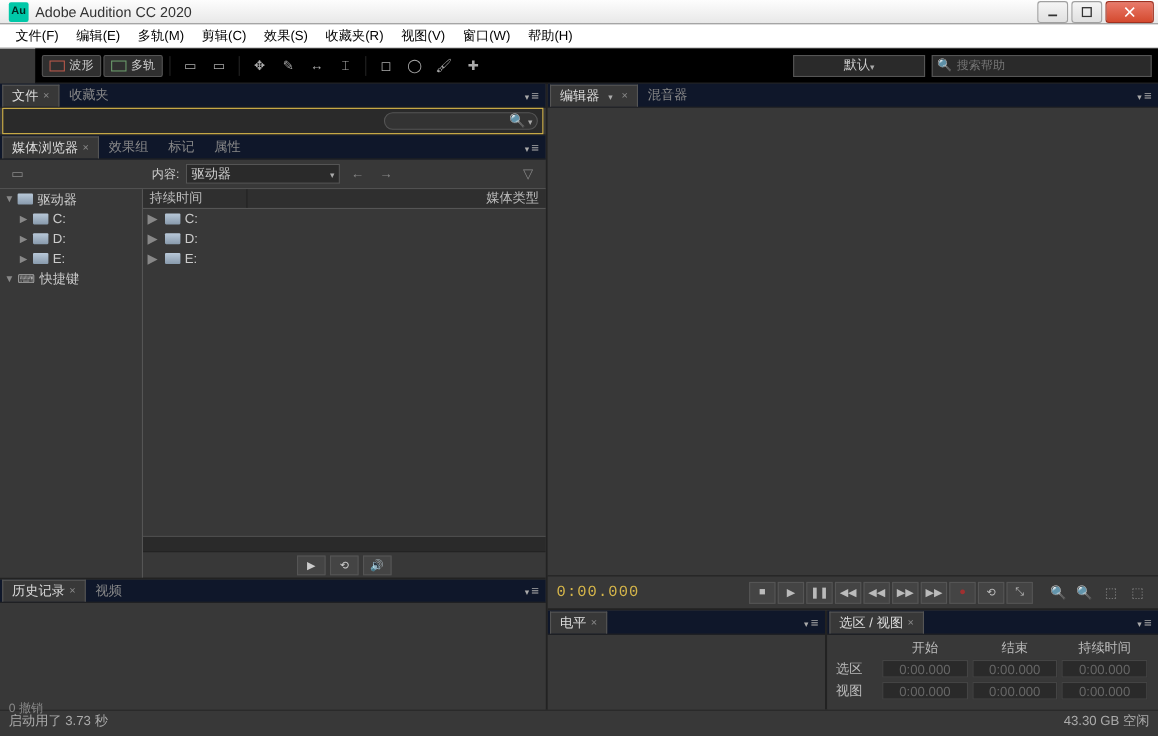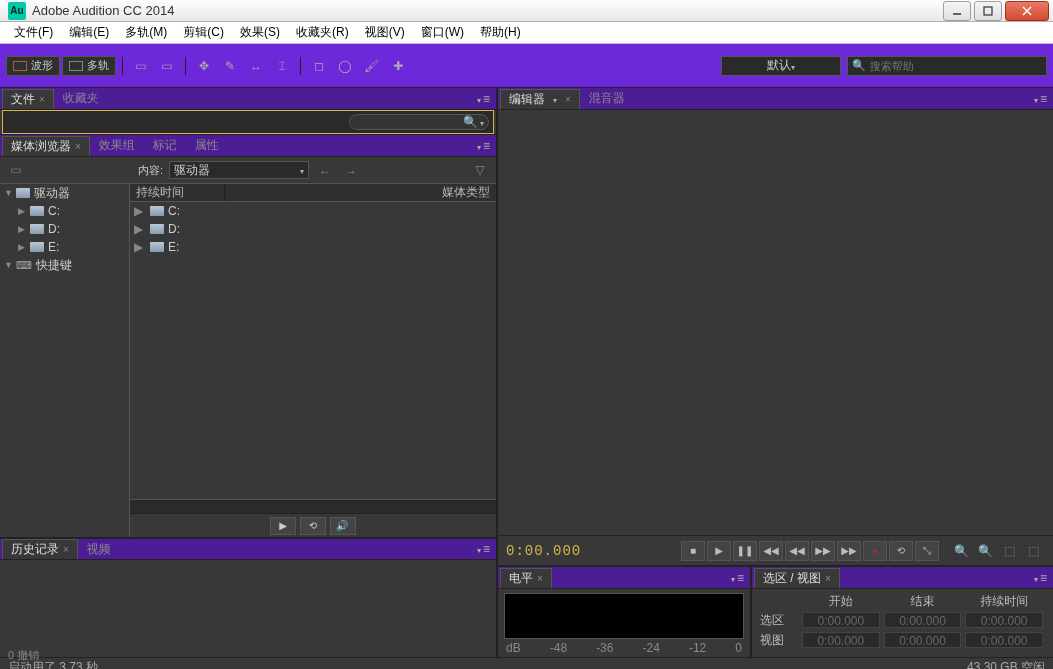--- a/index.html
+++ b/index.html
@@ -12,41 +12,41 @@
 .win-btns { display: flex; gap: 3px; }
 .win-btn { width: 28px; height: 20px; border: 1px solid #a0a0a0; border-radius: 3px; background: linear-gradient(#f5f5f5,#e0e0e0); display: flex; align-items: center; justify-content: center; cursor: pointer; }
 .win-btn.close { width: 44px; background: linear-gradient(#e97a6a,#d44a2f); border-color: #a03020; color: #fff; }
 .win-btn svg { width: 10px; height: 10px; }
 
 
 .menubar { height: 22px; background: #fff; display: flex; align-items: center; padding: 0 6px; font-size: 12px; color: #000; border-bottom: 1px solid #c0c0c0;}
 .menubar span { padding: 2px 8px; cursor: pointer; }
 
 
-.toolbar { height: 44px; background: #6d28d9; border-bottom: 1px solid #222; display: flex; align-items: center; padding: 0 6px; gap: 2px; }
+.toolbar { height: 32px; background: #000000; border-bottom: 1px solid #222; display: flex; align-items: center; padding: 0 6px; gap: 2px; margin-left: 32px; }
 .tool-btn { height: 20px; min-width: 24px; display: flex; align-items: center; justify-content: center; color: #aaa; cursor: pointer; padding: 0 4px; border: 1px solid transparent; }
 .tool-btn.view { border: 1px solid #555; background: #2f2f2f; border-radius: 2px; padding: 0 6px; gap: 4px; }
 .tool-sep { width: 1px; height: 18px; background: #222; margin: 0 4px; }
 .tool-icon { width: 14px; height: 10px; border: 1px solid #8a8; }
 .tool-icon.wave { border-color: #b5584a; }
 .tool-icon.multi { border-color: #6a9a6a; }
 .tool-label { color: #ccc; font-size: 11px; }
 .workspace-select { margin-left: auto; width: 120px; height: 20px; background: #2a2a2a; border: 1px solid #555; color: #ccc; padding: 4px 4px; display: flex; align-items: center; justify-content: center; cursor: pointer; }
 .search-box { width: 200px; height: 20px; background: #2a2a2a; border: 1px solid #555; display: flex; align-items: center; padding: 0 4px; gap: 4px; margin-left: 4px; }
 .search-box input { flex: 1; background: transparent; border: none; color: #ccc; outline: none; font-size: 11px; }
 .search-icon { color: #888; font-size: 11px; }
 
 
 .main { display: flex; height: calc(100% - 30px - 22px - 28px - 20px); }
 .left-col { width: 498px; display: flex; flex-direction: column; border-right: 2px solid #222; }
 .right-col { flex: 1; display: flex; flex-direction: column; }
 
 
 .panel { background: #383838; display: flex; flex-direction: column; }
-.panel-tabs { height: 22px; background: #4c1d95; display: flex; align-items: center; border-bottom: 1px solid #222; padding-left: 2px; }
+.panel-tabs { height: 22px; background: #0f172a; display: flex; align-items: center; border-bottom: 1px solid #222; padding-left: 2px; }
 .tab { height: 20px; padding: 0 8px; display: flex; align-items: center; gap: 4px; color: #888; cursor: pointer; border: 1px solid transparent;}
 .tab.active { background: #383838; color: #ddd; border: 1px solid #555; border-bottom: none; }
 .tab .close-x { font-size: 10px; color: #888; cursor: pointer; }
 .tab-menu { margin-left: auto; color: #aaa; padding: 0 6px; cursor: pointer; display:flex; align-items:center; gap:2px;}
 
 
 .files-panel { height: 47px; border-bottom: 1px solid #222; }
 .files-body { height: 24px; border: 1px solid #d6b64a; margin: 0 2px; background: #2a2a2a; display: flex; align-items: center; position: relative;}
 .files-filter { position: absolute; right: 4px; width: 140px; height: 16px; background: #333; border: 1px solid #555; display: flex; align-items: center; border-radius: 8px;}
 .files-filter-icon { margin-left: auto; padding: 0 4px; color: #888; display:flex; gap:2px;}
@@ -109,21 +109,21 @@
 .statusbar .right { margin-left: auto; }
 
 .chev::after { content:"▾"; font-size:8px; color:#aaa;}
 .sort::after { content:"▲"; font-size:8px; color:#aaa;}
 </style>
 </head>
 <body>
 
 <div class="titlebar">
   <div class="app-icon">Au</div>
-  <div class="titlebar-title">Adobe Audition CC 2014</div>
+  <div class="titlebar-title">Adobe Audition CC 2020</div>
   <div class="win-btns">
     <div class="win-btn">
         <svg viewBox="0 0 10 10">
           <line x1="1" y1="8" x2="9" y2="8" stroke="#333" stroke-width="1.5"></line>
         </svg>
       </div>
     <div class="win-btn">
         <svg viewBox="0 0 10 10">
           <rect x="1" y="1" width="8" height="8" fill="none" stroke="#333" stroke-width="1.2"></rect>
         </svg>
@@ -352,31 +352,20 @@
     <div class="bottom-row">
 
       <div class="panel levels-panel">
         <div class="panel-tabs">
           <div class="tab active">
               <span>电平</span>
               <span class="close-x">×</span>
             </div>
           <div class="tab-menu"><span class="chev"></span>≡</div>
         </div>
-        <div class="levels-body">
-          <div class="meter"></div>
-          <div class="meter-scale">
-            <span>dB</span>
-              <span>-48</span>
-              <span>-36</span>
-              <span>-24</span>
-              <span>-12</span>
-              <span>0</span>
-          </div>
-        </div>
       </div>
 
       <div class="panel selview-panel">
         <div class="panel-tabs">
           <div class="tab active">
               <span>选区 / 视图</span>
               <span class="close-x">×</span>
             </div>
           <div class="tab-menu"><span class="chev"></span>≡</div>
         </div>

